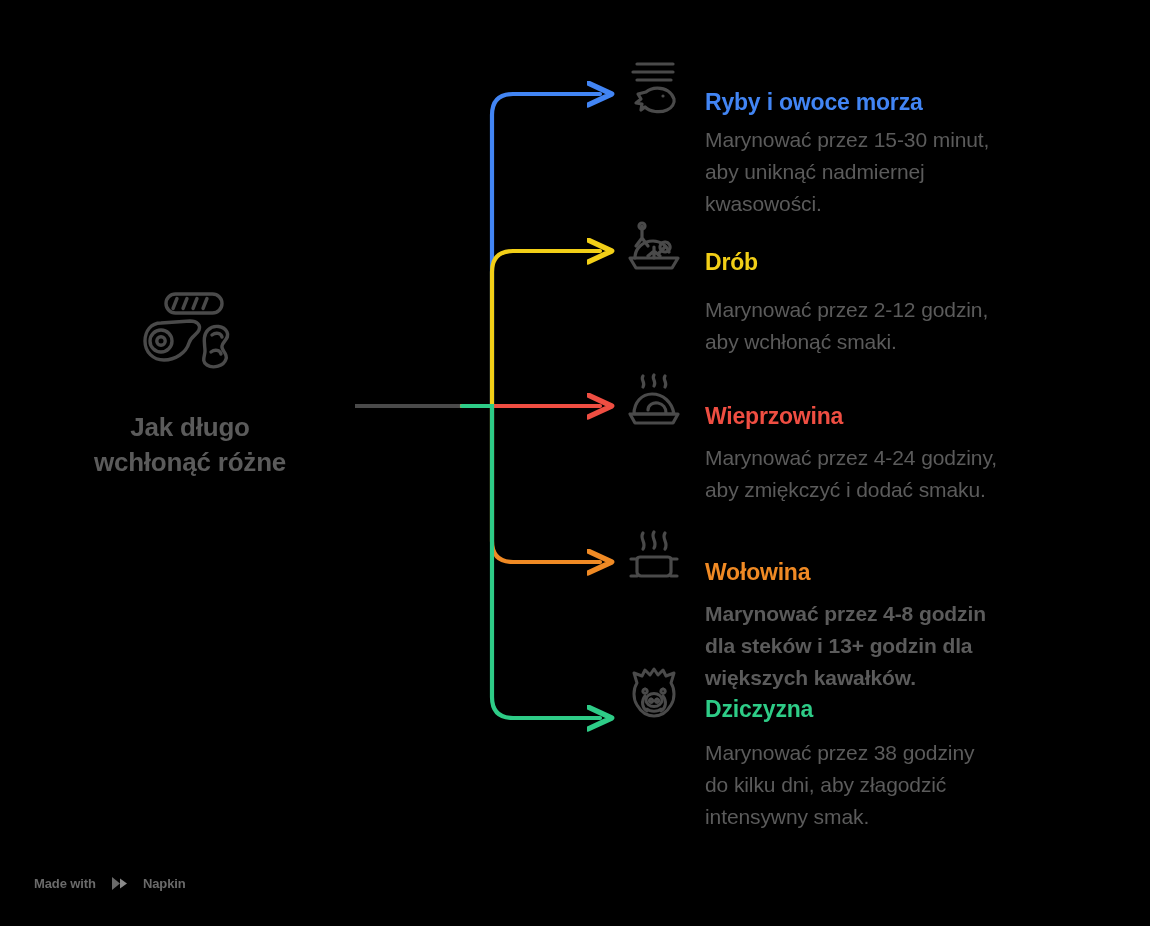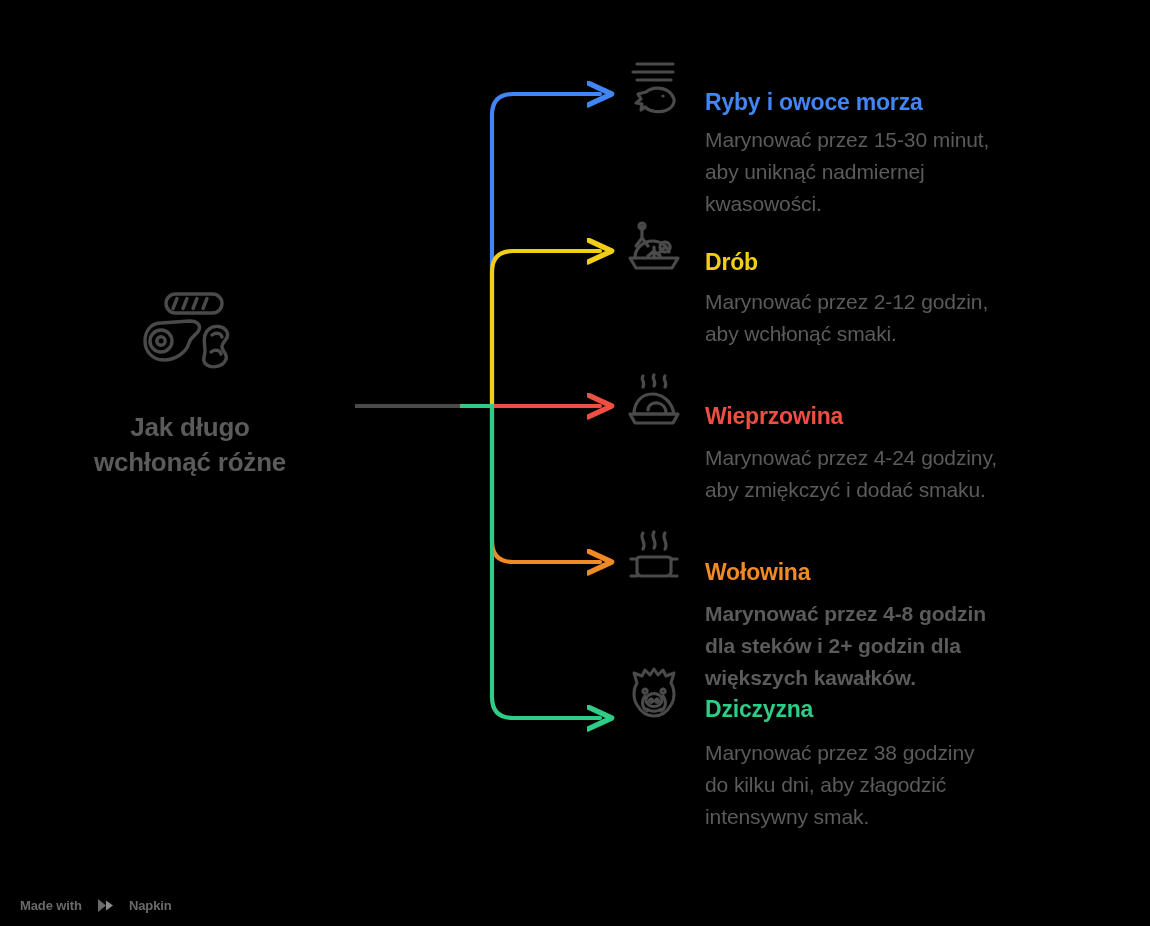--- a/index.html
+++ b/index.html
@@ -46,30 +46,30 @@
   #b4{top:665px;}
 
   
   #b0 .branch-label{margin-top:26px;}
   #b1 .branch-label{margin-top:26px;}
   #b2 .branch-label{margin-top:22px;}
   #b3 .branch-label{margin-top:22px;}
   #b4 .branch-label{margin-top:20px;}
   .branch-label{margin-left:22px;}
   .branch-desc{margin-left:80px;margin-top:8px;}
-  #b1 .branch-desc{margin-top:10px;}
+  #b1 .branch-desc{margin-top:18px;}
   #b2 .branch-desc{margin-top:12px;}
   #b3 .branch-desc{margin-top:12px;font-weight:bold;}
   #b4 .branch-desc{margin-top:14px;}
 
   
   #watermark{
-    position:absolute;left:20px;top:876px;
+    position:absolute;left:34px;top:876px;
     display:flex;align-items:center;gap:15px;
-    font-size:13px;font-weight:bold;color:#6a6a6a;letter-spacing:-0.1px;margin-top:22px;
+    font-size:13px;font-weight:bold;color:#6a6a6a;letter-spacing:-0.1px;
   }
   #watermark svg{display:block;}
 </style>
 </head>
 <body>
 
 <div id="stage">
 
   <svg id="wires" viewBox="0 0 1150 926" xmlns="http://www.w3.org/2000/svg">
     <defs>
@@ -179,21 +179,21 @@
       <svg class="branch-icon" viewBox="0 0 58 58" xmlns="http://www.w3.org/2000/svg" fill="none" stroke="#4a4a4a" stroke-width="3.2" stroke-linecap="round" stroke-linejoin="round">
         <path d="M18,5 C14,11 22,14 18,21 M29,4 C25,10 33,13 29,20 M40,5 C36,11 44,14 40,21"></path>
         <path d="M6,31 L12,31 C12,31 12,29 15,29 L43,29 C46,29 46,31 46,31 L52,31"></path>
         <path d="M12,31 L12,44 C12,46 14,48 16,48 L42,48 C44,48 46,46 46,44 L46,31"></path>
         <path d="M6,48 L12,48 M46,48 L52,48"></path>
       </svg>
       <div class="branch-label" style="color: rgb(240, 138, 36);">Wołowina</div>
     </div>
     <div class="branch-desc">
       <div>Marynować przez 4-8 godzin</div>
-      <div>dla steków i 2+ godzin dla</div>
+      <div>dla steków i 13+ godzin dla</div>
       <div>większych kawałków.</div>
     </div>
   </div>
 
   <div class="branch" id="b4">
     <div class="branch-head">
       <svg class="branch-icon" viewBox="0 0 58 58" xmlns="http://www.w3.org/2000/svg" fill="none" stroke="#4a4a4a" stroke-width="3" stroke-linecap="round" stroke-linejoin="round">
         <path d="M12,18 L9,8 L17,11 L20,5 L25,10 L29,4 L33,10 L38,5 L41,11 L49,8 L46,18
                  C50,24 50,34 46,40 C42,47 36,51 29,51 C22,51 16,47 12,40 C8,34 8,24 12,18 Z"></path>
         <path d="M20,24 a2.2,2.2 0 1,0 0.1,0 M38,24 a2.2,2.2 0 1,0 0.1,0"></path>

